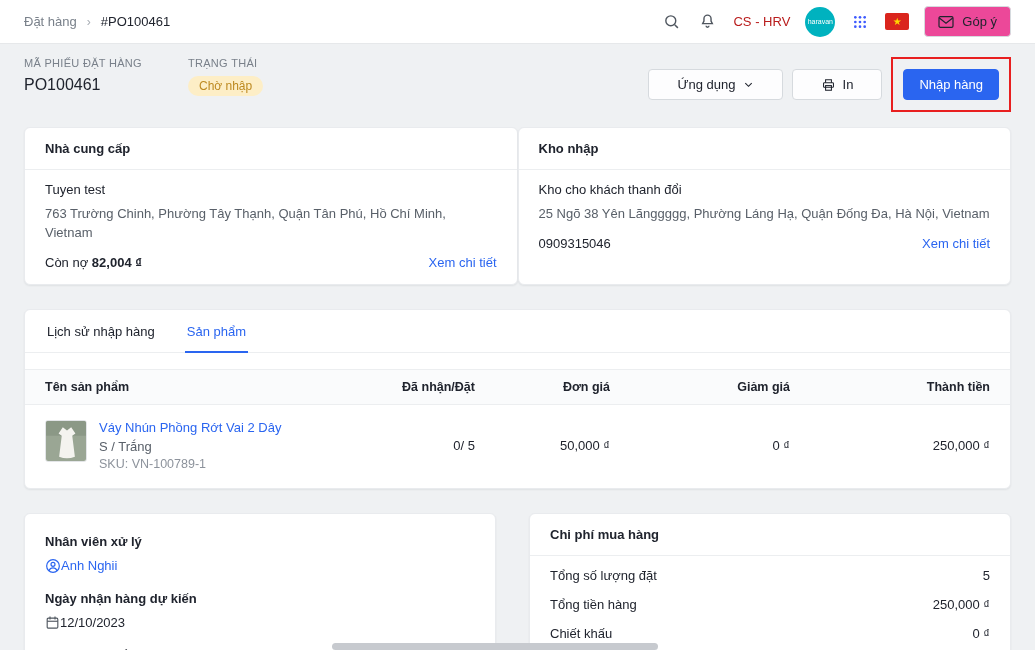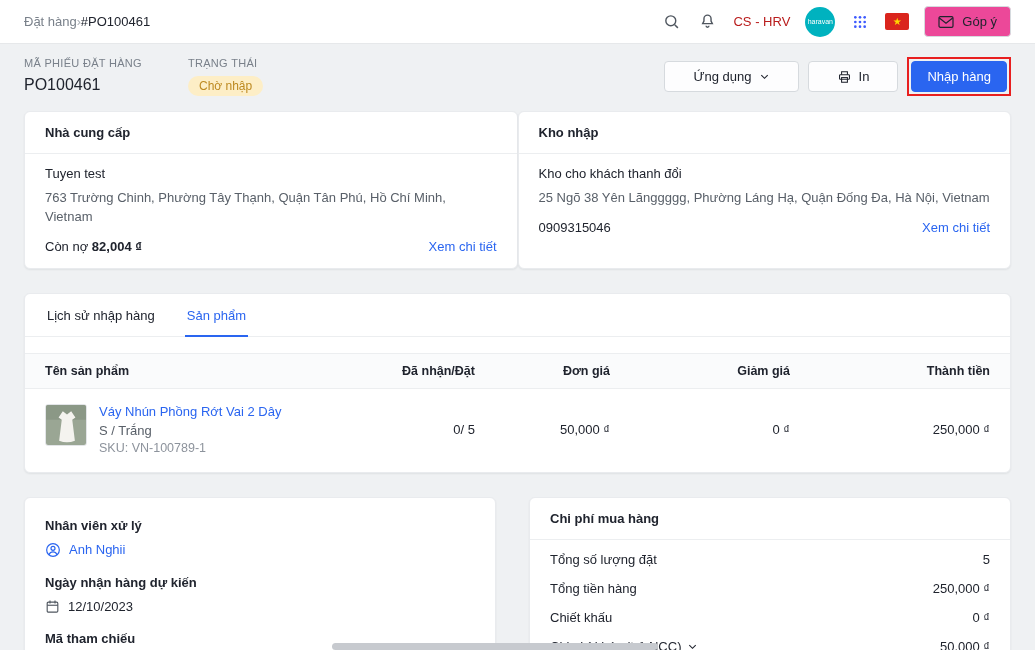--- a/index.html
+++ b/index.html
@@ -1,41 +1,41 @@
 <!DOCTYPE html>
 <html style="--accent: #2a65f0; --badge-bg: #fdeec6; --badge-text: #bd8a21; --highlight-red: #e81f1f; --avatar-teal: #00b2bf; --flag-red: #da251d; --star-yellow: #ffd600;"><head>
 <meta charset="utf-8">
 <style>
   *{box-sizing:border-box;margin:0;padding:0}
   html,body{width:1035px;height:650px;overflow:hidden}
   body{font-family:"Liberation Sans","DejaVu Sans",sans-serif;background:#eff1f3;color:#20242e;font-size:13px;position:relative}
   svg{display:block}
   
   .topbar{height:44px;background:#fff;display:flex;align-items:center;justify-content:space-between;padding:0 24px;border-bottom:1px solid #e6e8ea}
-  .breadcrumb{display:flex;align-items:center;font-size:13px}
+  .breadcrumb{display:flex;align-items:center;gap:10px;font-size:13px}
   .crumb-parent{color:#79808a;cursor:pointer}
   .crumb-sep{color:#a9aeb5;font-size:12px}
   .crumb-current{color:#20242e}
   .topbar-right{display:flex;align-items:center;gap:15px}
   .icon-btn{background:none;border:none;color:#4f565f;cursor:pointer;padding:2px;display:flex}
   .account-name{font-weight:400;color:#b91c1c;cursor:pointer}
   .avatar{width:30px;height:30px;border-radius:50%;background:var(--avatar-teal,#00b2bf);color:#fff;font-size:7px;display:flex;align-items:center;justify-content:center;cursor:pointer;flex:none}
   .grid-icon-btn{color:#3d5afe}
   .flag{width:24px;height:17px;background:var(--flag-red,#da251d);border-radius:2px;display:flex;align-items:center;justify-content:center;cursor:pointer}
   .flag .star{color:var(--star-yellow,#ffd600);font-size:10px;line-height:1}
   .feedback-btn{display:flex;align-items:center;gap:8px;background:#ec4899;border:1px solid #d6dade;border-radius:4px;padding:7px 13px;font-size:13px;color:#20242e;cursor:pointer;font-family:inherit}
   
   .page-header{display:flex;align-items:flex-start;padding:13px 24px 15px;gap:46px}
   .ph-label{font-size:11px;color:#79808a;letter-spacing:.3px;margin-bottom:7px}
   .ph-value{font-size:16px;font-weight:400;color:#20242e}
   .badge{display:inline-block;background:var(--badge-bg,#fdeec6);color:var(--badge-text,#bd8a21);font-size:12px;padding:3px 11px;border-radius:10px}
   .ph-actions{margin-left:auto;display:flex;align-items:center;gap:9px}
   .btn{display:inline-flex;align-items:center;gap:7px;background:#fdfdfe;border:1px solid #d6dade;border-radius:4px;padding:7px 28px;font-size:13px;color:#20242e;cursor:pointer;font-family:inherit}
   .btn-primary{background:var(--accent,#2a65f0);border:1px solid var(--accent,#2a65f0);color:#fff;padding:7px 15px}
-  .highlight-box{border:2px solid var(--highlight-red,#e81f1f);padding:2px;display:inline-flex}
+  .highlight-box{border:2px solid var(--highlight-red,#e81f1f);padding:10px;display:inline-flex}
   
   .content{padding:0 24px}
   .card{background:#fff;border-radius:6px;border:1px solid #e9ebee;box-shadow:0 1px 2px rgba(20,24,31,.07)}
   .cards-row{display:grid;grid-template-columns:1fr 1fr;}
   .card-title{padding:13px 20px;font-weight:700;font-size:13px;border-bottom:1px solid #eceef0}
   .card-body{padding:12px 20px 14px}
   .addr{color:#596069;margin-top:8px;line-height:1.45}
   .card-foot{display:flex;justify-content:space-between;align-items:center;margin-top:12px}
   .link{color:var(--accent,#2a65f0);cursor:pointer;text-decoration:none}
   .debt b{font-weight:700}
@@ -53,21 +53,21 @@
   .col-total{width:200px;text-align:right}
   .prod{display:flex;gap:12px;align-items:flex-start}
   .thumb{width:42px;height:42px;border-radius:3px;overflow:hidden;border:1px solid #e3e5e8;flex:none}
   .prod-name{color:var(--accent,#2a65f0);cursor:pointer}
   .prod-variant{color:#596069;margin-top:4px}
   .prod-sku{color:#8d939c;margin-top:3px;font-size:12.5px}
   
   .bottom-row{display:grid;grid-template-columns:472px 1fr;column-gap:33px;margin-top:24px}
   .info-body{padding:20px}
   .field-label{font-weight:700;margin-bottom:9px}
-  .field-row{display:flex;align-items:center;gap:8px;margin-bottom:17px}
+  .field-row{display:flex;align-items:center;margin-bottom:17px}
   .cost-rows{padding:5px 0 0}
   .cost-row{display:flex;justify-content:space-between;align-items:center;padding:7px 20px}
   .cost-label{display:flex;align-items:center;gap:6px}
   .hscroll-thumb{position:absolute;left:332px;bottom:0;width:326px;height:7px;background:#c7cacf;border-radius:4px;cursor:pointer}
 </style>
 </head>
 <body>
 
 <header class="topbar">
   <nav class="breadcrumb">

